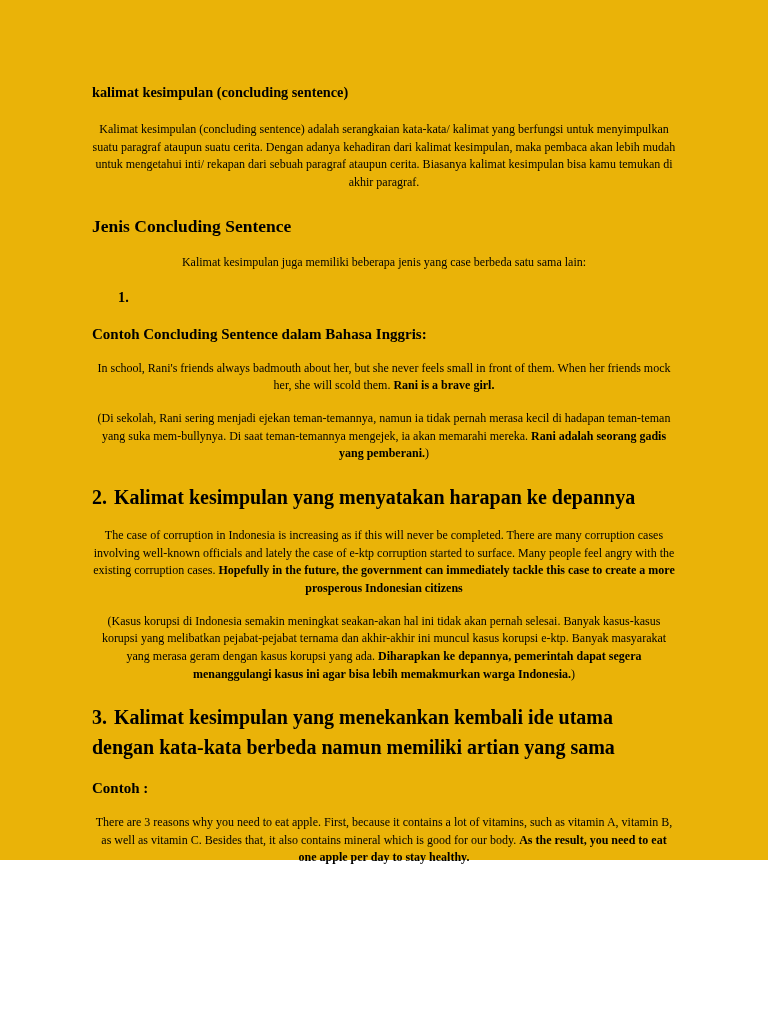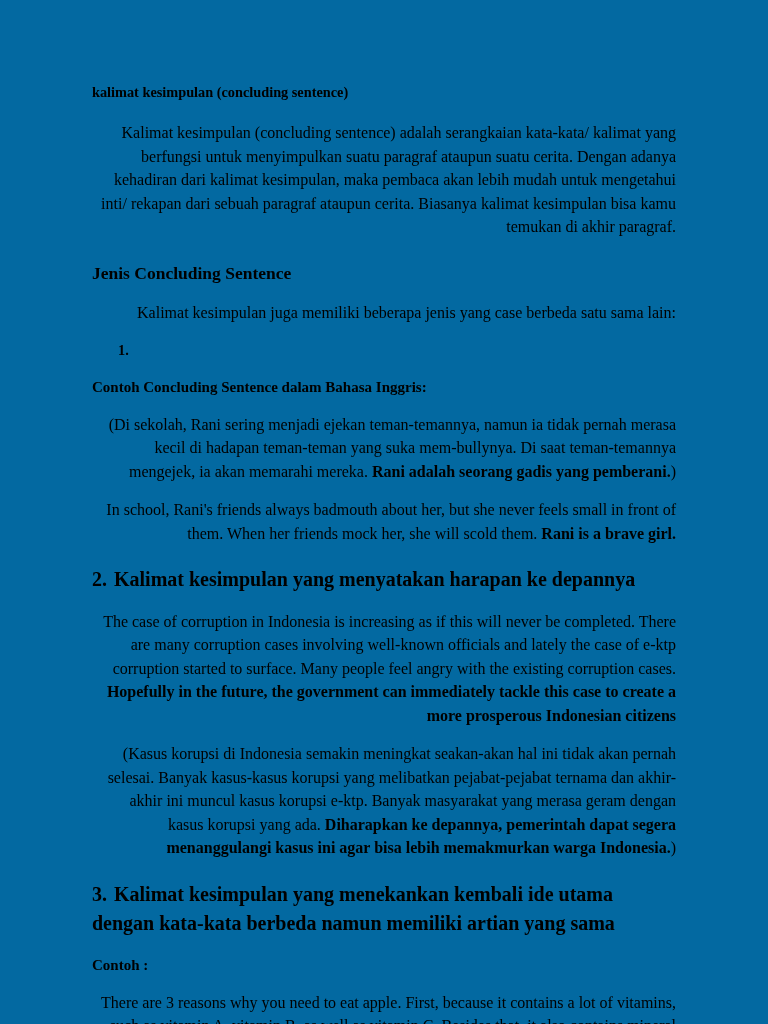--- a/index.html
+++ b/index.html
@@ -9,38 +9,38 @@
   }
   body {
     width: 768px;
     height: 1024px;
     font-family: "Liberation Serif", serif;
     color: #000000;
     overflow: hidden;
   }
   .page {
     width: 768px;
-    height: 1024px;
+    height: 860px;
     box-sizing: border-box;
     padding: 82px 92px 0 92px;
-    background: #0369a1;
+    background: #eab308;
     position: relative;
   }
   .doc-body {
     width: 584px;
   }
   p {
     margin: 0;
     padding: 0;
   }
   .para {
-    font-size: 16px;
+    font-size: 12px;
     line-height: 1.47;
     margin-bottom: 15px;
-    text-align: right;
+    text-align: center;
   }
   .title {
     font-size: 14.3px;
     font-weight: bold;
     line-height: 1.4;
     margin-bottom: 19px;
   }
   .h2 {
     font-size: 17.5px;
     font-weight: bold;
@@ -97,25 +97,25 @@
 
     <p class="para">Kalimat kesimpulan juga memiliki beberapa jenis yang case berbeda satu sama lain:</p>
 
     <div class="listitem">
       <span class="num">1.</span>
     </div>
 
     <p class="heading-bold">Contoh Concluding Sentence dalam Bahasa Inggris:</p>
 
     <p class="para">
-      <span>(Di sekolah, Rani sering menjadi ejekan teman-temannya, namun ia tidak pernah merasa kecil di hadapan teman-teman yang suka mem-bullynya. Di saat teman-temannya mengejek, ia akan memarahi mereka. </span><span class="bold">Rani adalah seorang gadis yang pemberani.</span><span>)</span>
+      <span>In school, Rani's friends always badmouth about her, but she never feels small in front of them. When her friends mock her, she will scold them. </span><span class="bold">Rani is a brave girl.</span>
     </p>
 
     <p class="para">
-      <span>In school, Rani's friends always badmouth about her, but she never feels small in front of them. When her friends mock her, she will scold them. </span><span class="bold">Rani is a brave girl.</span>
+      <span>(Di sekolah, Rani sering menjadi ejekan teman-temannya, namun ia tidak pernah merasa kecil di hadapan teman-teman yang suka mem-bullynya. Di saat teman-temannya mengejek, ia akan memarahi mereka. </span><span class="bold">Rani adalah seorang gadis yang pemberani.</span><span>)</span>
     </p>
 
     <p class="numbered gap-before">
       <span class="lead">2.</span><span>Kalimat kesimpulan yang menyatakan harapan ke depannya</span>
     </p>
 
 
     <p class="para">
       <span>The case of corruption in Indonesia is increasing as if this will never be completed. There are many corruption cases involving well-known officials and lately the case of e-ktp corruption started to surface. Many people feel angry with the existing corruption cases. </span><span class="bold">Hopefully in the future, the government can immediately tackle this case to create a more prosperous Indonesian citizens</span>
     </p>

